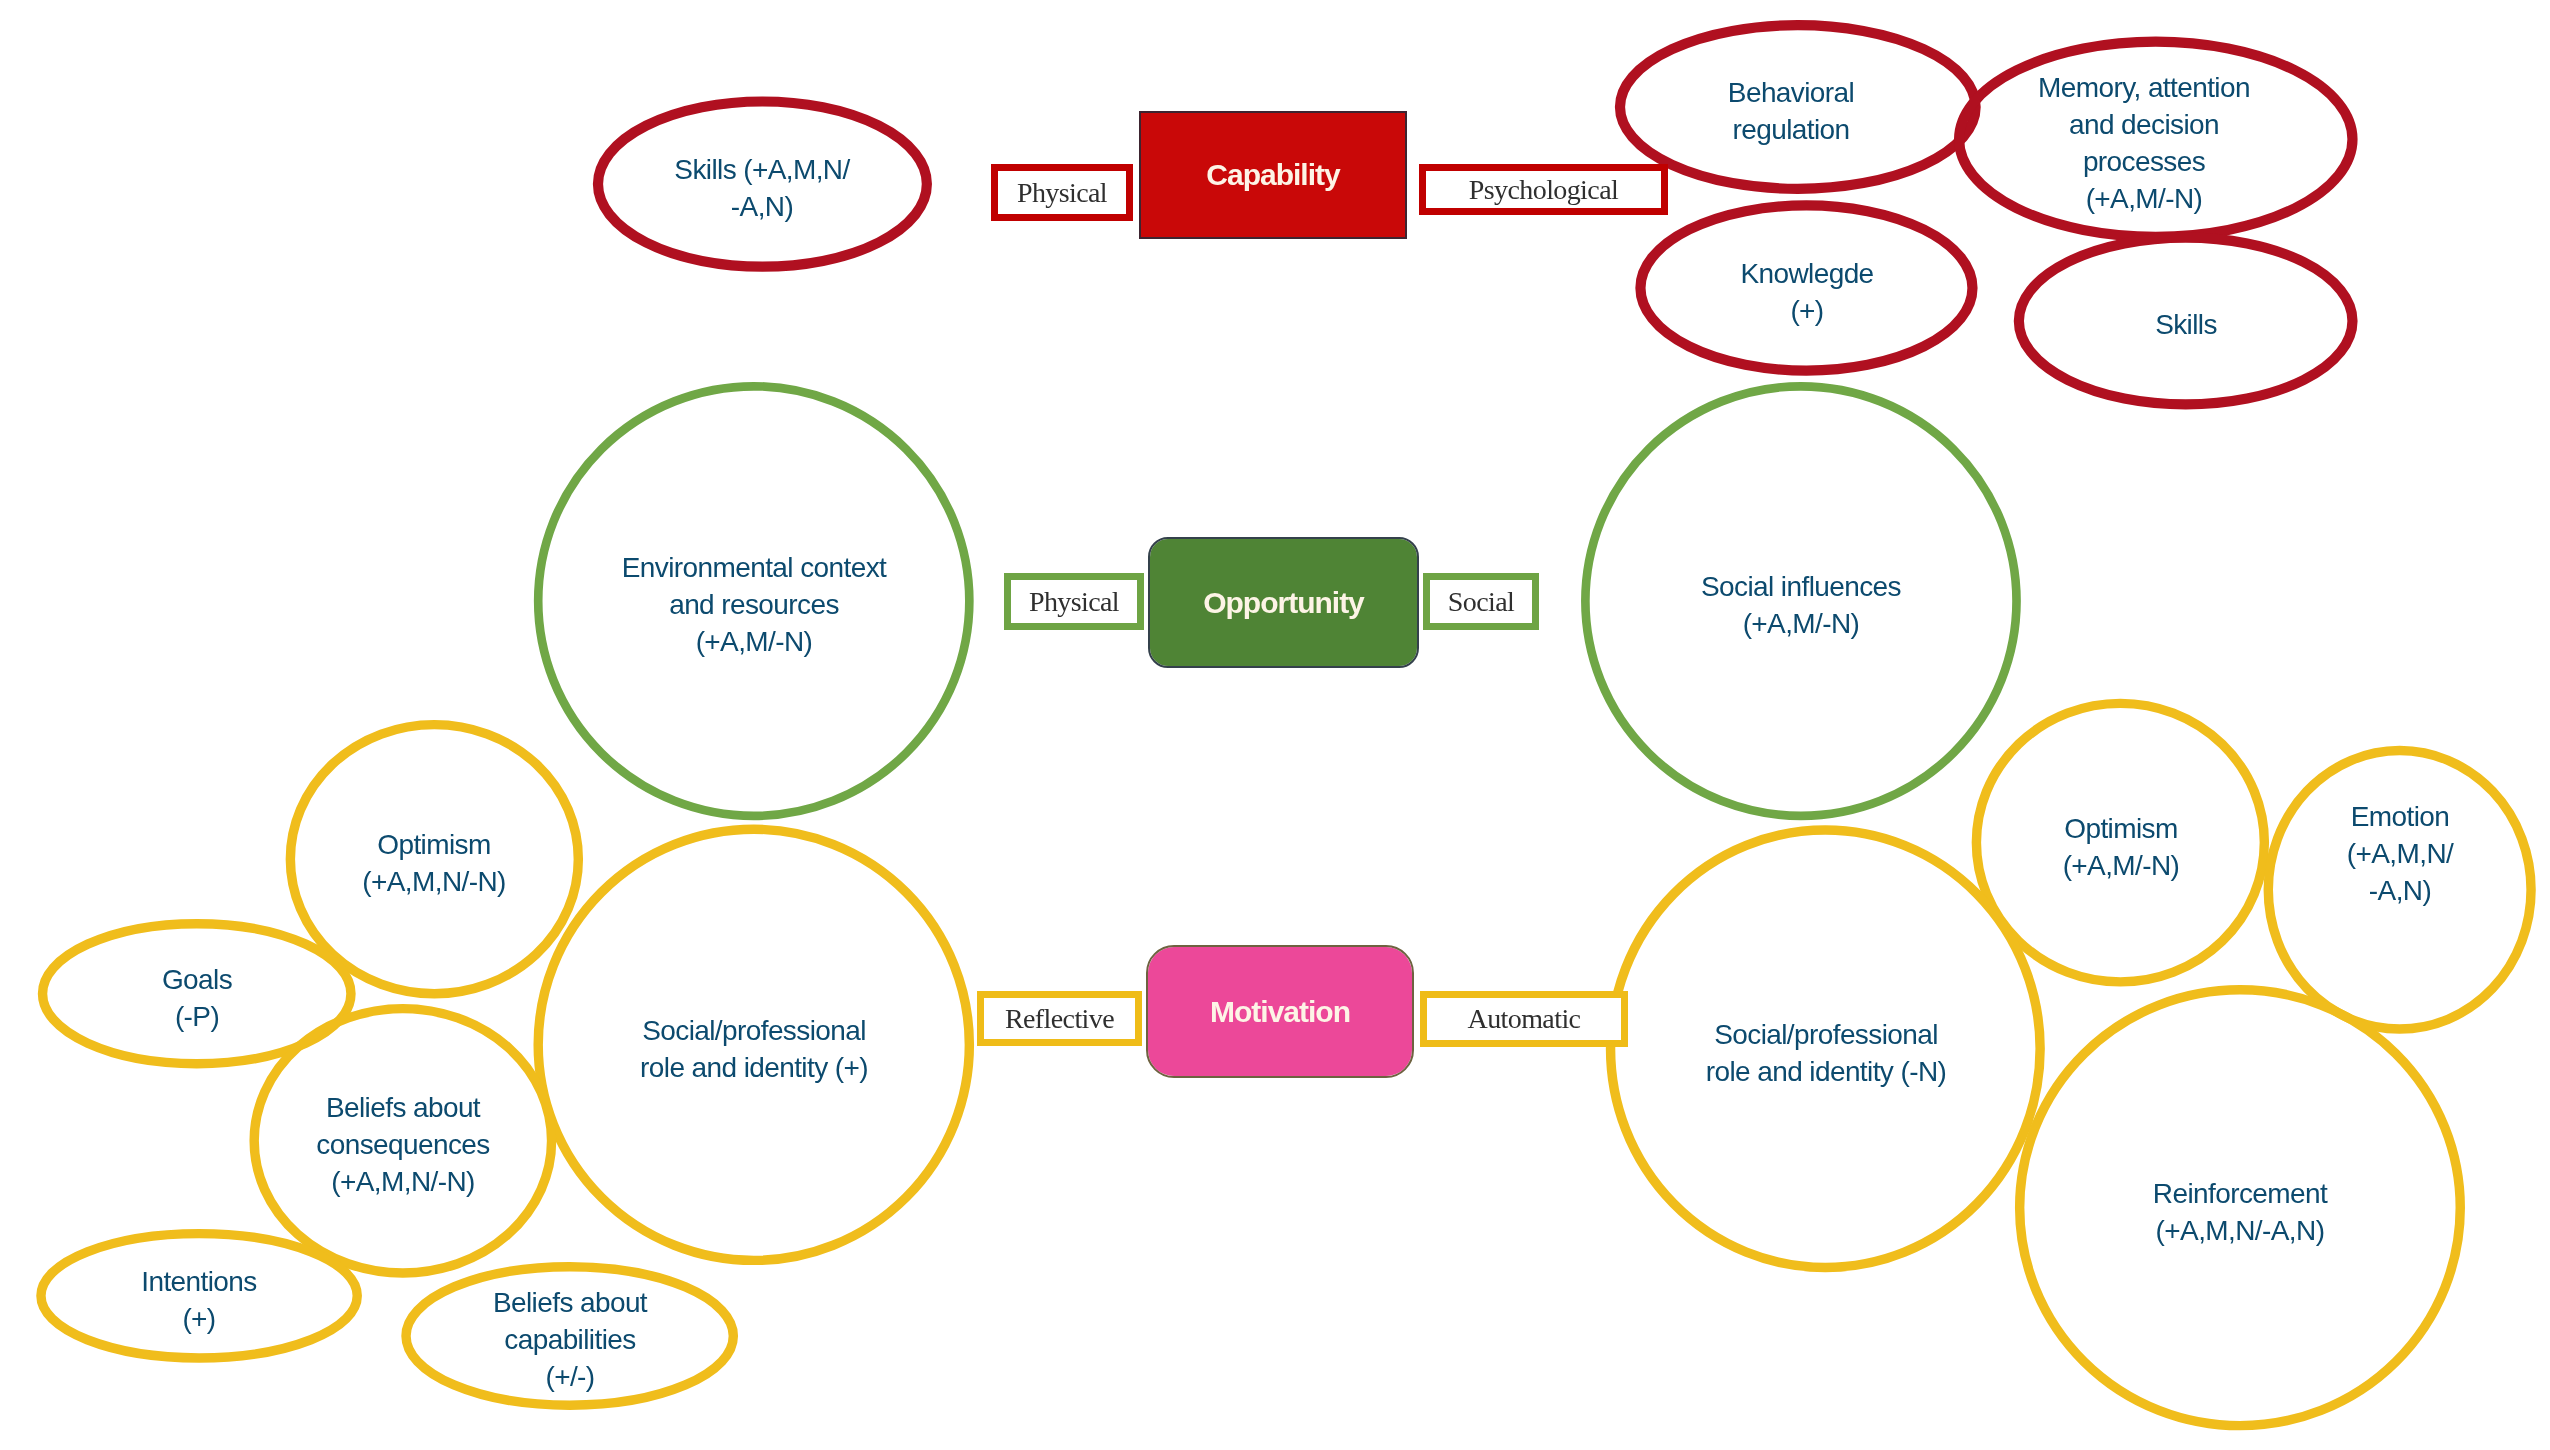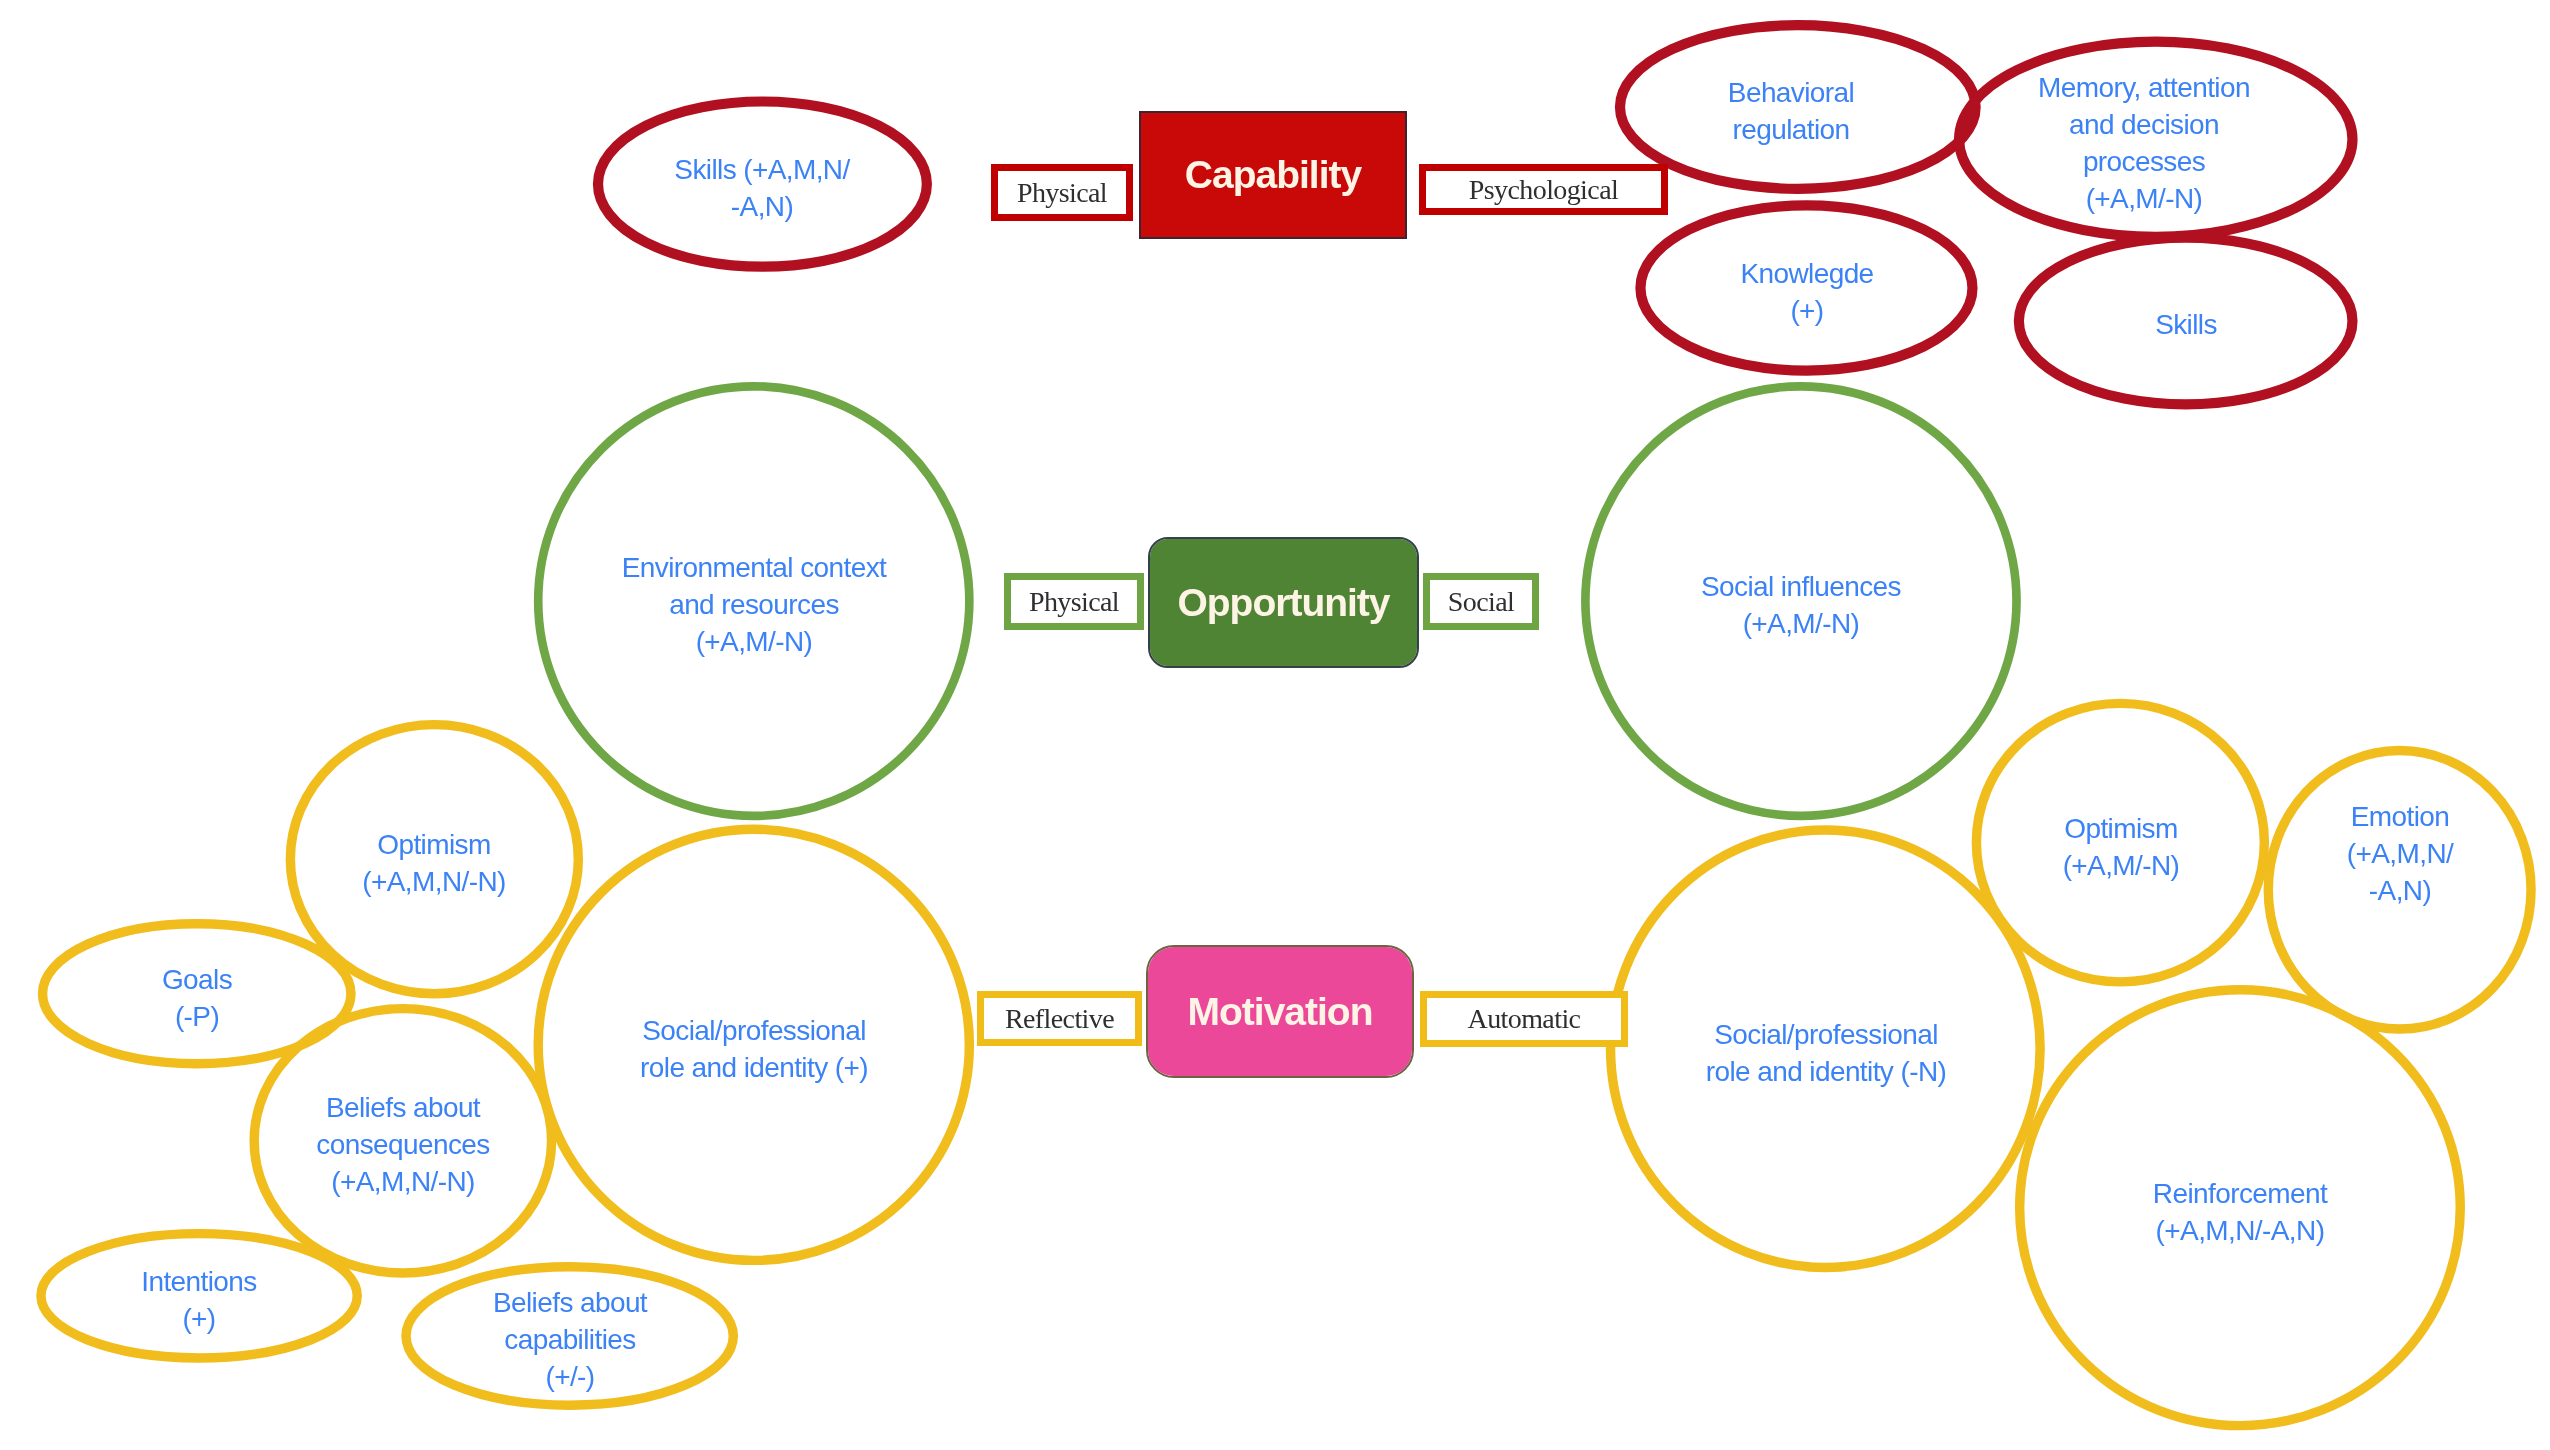--- a/index.html
+++ b/index.html
@@ -1,27 +1,27 @@
 <!DOCTYPE html>
 <html style="font-size:12.6px"><head>
 <meta charset="utf-8">
 <title>COM-B model mapped to the Theoretical Domains Framework</title>
 <style>
   html,body{margin:0;padding:0;background:#ffffff;}
   body{width:2550px;height:1450px;overflow:hidden;
        font-family:"Liberation Sans",sans-serif;-webkit-font-smoothing:antialiased;}
   #stage{position:relative;width:2550px;height:1450px;background:#ffffff;}
   #shape-layer{position:absolute;left:0;top:0;width:2550px;height:1450px;}
-  .node-label{position:absolute;text-align:center;color:#3b82f6;
+  .node-label{position:absolute;text-align:center;color:#0c4a6e;
       font-family:"Liberation Sans",sans-serif;font-size:28px;line-height:37px;
       letter-spacing:-0.6px;transform:translate(-50%,calc(-50% + 3.9px));
       white-space:pre;pointer-events:none;}
   .core-box{position:absolute;display:flex;align-items:center;justify-content:center;
       box-sizing:border-box;outline-offset:-0.8px;}
-  .core-box-label{font-weight:bold;color:#fdf4e6;letter-spacing:-1px;font-size:39px;
+  .core-box-label{font-weight:bold;color:#fdf4e6;letter-spacing:-1px;font-size:30px;
       font-family:"Liberation Sans",sans-serif;white-space:nowrap;}
   .tag-box{position:absolute;display:flex;align-items:center;justify-content:center;
       background:#ffffff;box-sizing:border-box;}
   .tag-box-label{color:#2f2f2f;font-family:Liberation Serif, serif;white-space:nowrap;
       font-size:28px;letter-spacing:-0.6px;}
 </style>
 </head>
 <body>
 
 <div id="stage">

